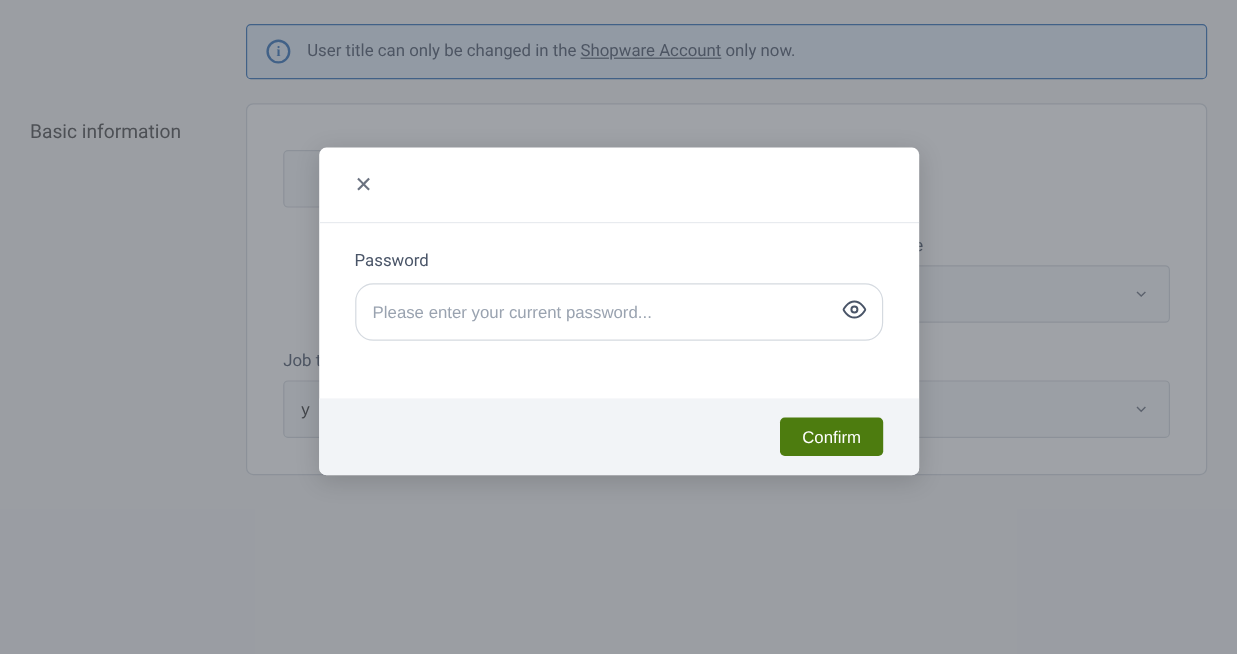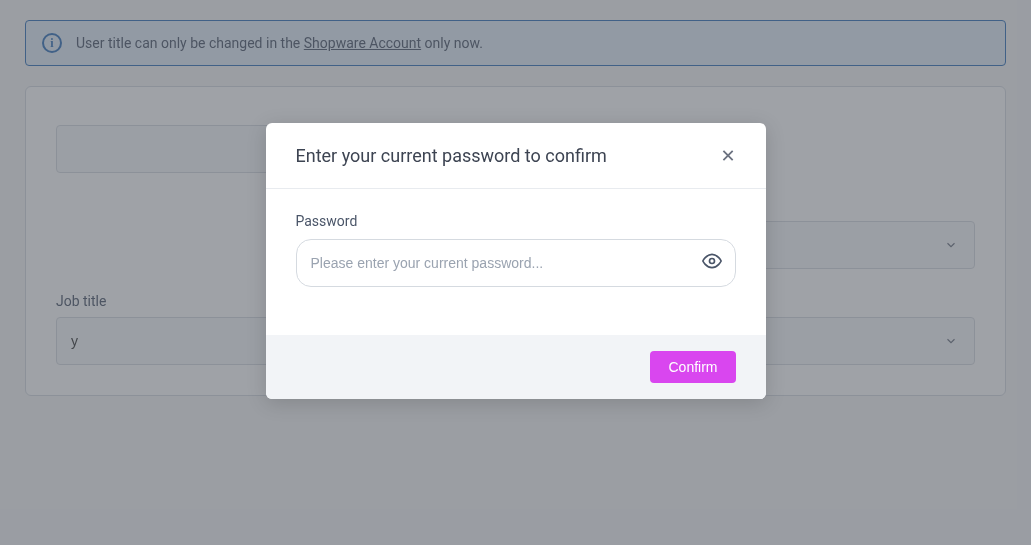--- a/index.html
+++ b/index.html
@@ -185,28 +185,29 @@
       font-size: 14px;
       cursor: pointer;
       border: none;
     }
     .btn-cancel {
       background: #fff;
       border: 1px solid #d5dae0;
       color: #4a5568;
     }
     .btn-confirm {
-      background: #d946ef;
+      background: #4d7c0f;
       color: #fff;
     }
   </style>
 </head>
 <body>
 
 <div class="page-container">
+  <div class="section-label">Basic information</div>
   <div class="content-area">
     <div class="info-banner">
       <div class="info-icon">i</div>
       <div class="info-text">
         <span>User title can only be changed in the </span><a href="#">Shopware Account</a><span> only now.</span>
       </div>
     </div>
     <div class="form-card">
       <div class="form-row">
         <div class="form-field">
@@ -248,21 +249,20 @@
           </div>
         </div>
       </div>
     </div>
   </div>
 </div>
 
 <div class="overlay">
   <div class="modal">
     <div class="modal-header">
-      <div class="modal-title">Enter your current password to confirm</div>
       <button class="modal-close">✕</button>
     </div>
     <div class="modal-body">
       <label class="modal-label">Password</label>
       <div class="password-wrap">
         <input class="password-input" type="password" placeholder="Please enter your current password..." style="">
         <span class="eye-icon">
           <svg width="20" height="20" viewBox="0 0 24 24" fill="none" stroke="currentColor" stroke-width="2" stroke-linecap="round" stroke-linejoin="round">
               <path d="M1 12s4-8 11-8 11 8 11 8-4 8-11 8-11-8-11-8z"></path>
               <circle cx="12" cy="12" r="3"></circle>

